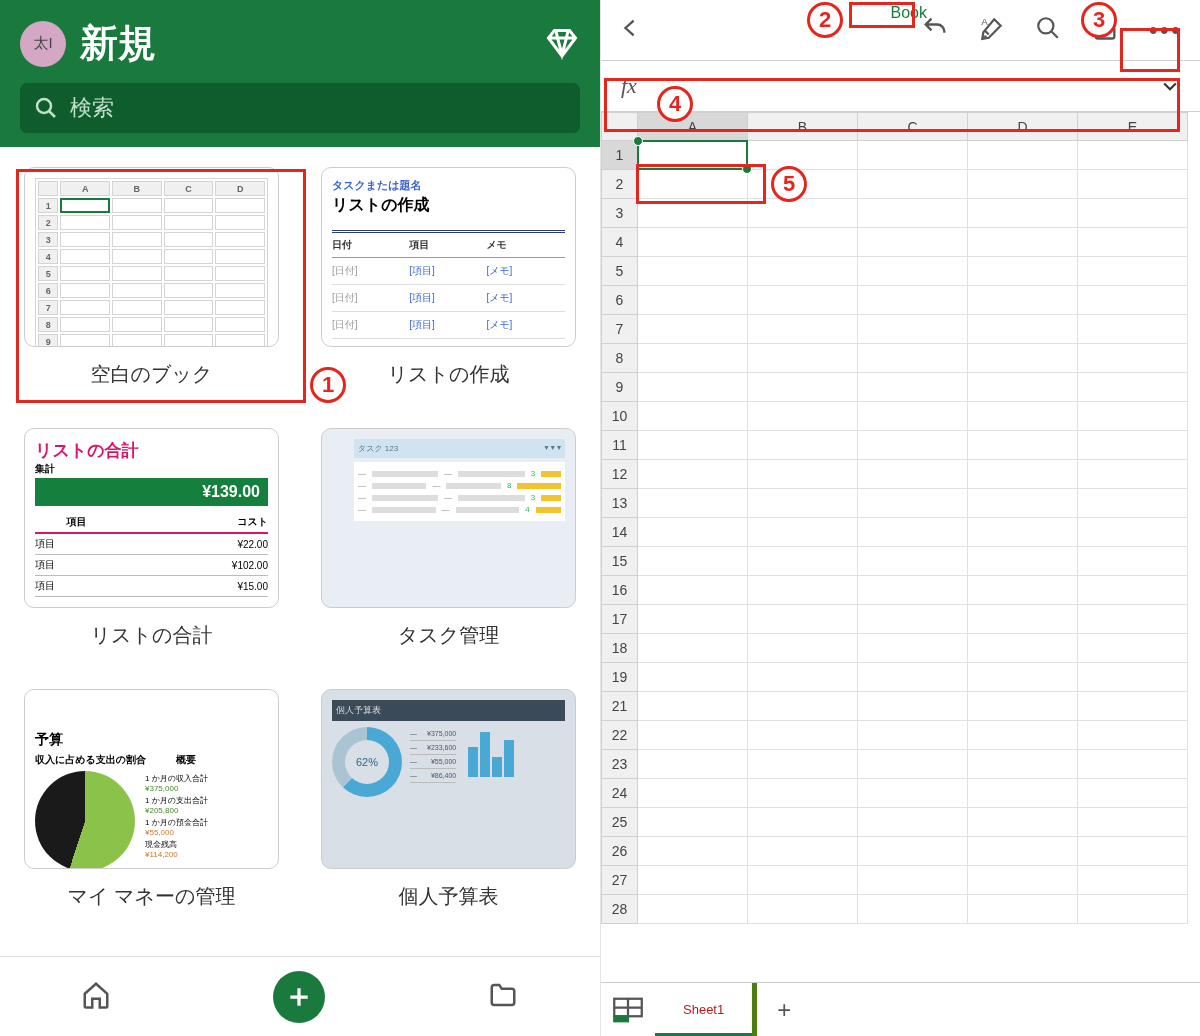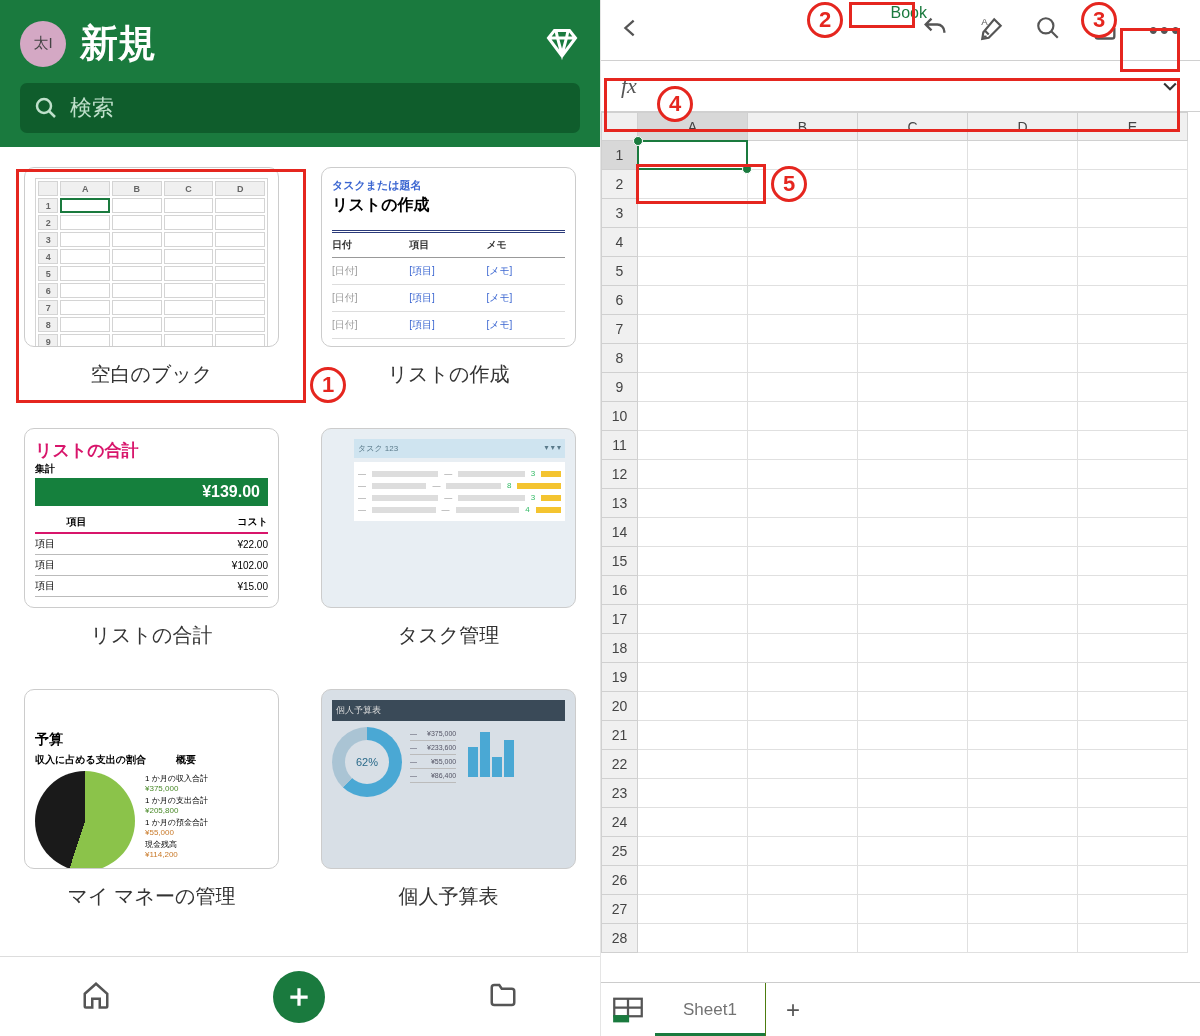--- a/index.html
+++ b/index.html
@@ -108,21 +108,21 @@
 .sheet td { border: 1px solid #e0e0e0; width: 110px; height: 29px; }
 .col-h.active, .row-h.active { background: #d8d8d8; }
 .sel-cell { position: relative; }
 .sel-border { position: absolute; inset: -1px; border: 2px solid #1a7a3e; }
 .sel-dot { position: absolute; width: 10px; height: 10px; background: #1a7a3e; border-radius: 50%; border: 1.5px solid #fff; }
 .sel-dot.tl { top: -5px; left: -5px; }
 .sel-dot.br { bottom: -5px; right: -5px; }
 
 .r-bottom { height: 54px; border-top: 1px solid #ccc; display: flex; align-items: center; }
 .sheets-icon { width: 54px; display: flex; justify-content: center; }
-.sheet-tab { padding: 0 28px; height: 100%; display: flex; align-items: center; color: #737373; font-size: 17px; border-right: 1px solid #4d7c0f; position: relative; }
+.sheet-tab { padding: 0 28px; height: 100%; display: flex; align-items: center; color: #b91c1c; font-size: 13px; border-right: 5px solid #4d7c0f; position: relative; }
 .sheet-tab::after { content:""; position:absolute; left:0; right:0; bottom:0; height:3px; background:#1a7a3e; }
 .add-tab { width: 54px; text-align: center; color: #555; font-size: 24px; }
 
 
 .anno-box { position: absolute; border: 3px solid #e5261f; pointer-events: none; }
 .anno-num { position: absolute; width: 36px; height: 36px; border: 3px solid #e5261f; border-radius: 50%; color: #e5261f; font-size: 22px; font-weight: 700; display: flex; align-items: center; justify-content: center; background: #fff; pointer-events: none; z-index:10; }
 .rel { position: relative; }
 </style>
 </head>
 <body>
@@ -615,28 +615,20 @@
           </tr>
           <tr>
             <th class="row-h">19</th>
             <td></td>
             <td></td>
             <td></td>
             <td></td>
             <td></td>
           </tr>
           <tr>
-            <th class="row-h">20</th>
-            <td></td>
-            <td></td>
-            <td></td>
-            <td></td>
-            <td></td>
-          </tr>
-          <tr>
             <th class="row-h">21</th>
             <td></td>
             <td></td>
             <td></td>
             <td></td>
             <td></td>
           </tr>
           <tr>
             <th class="row-h">22</th>
             <td></td>

